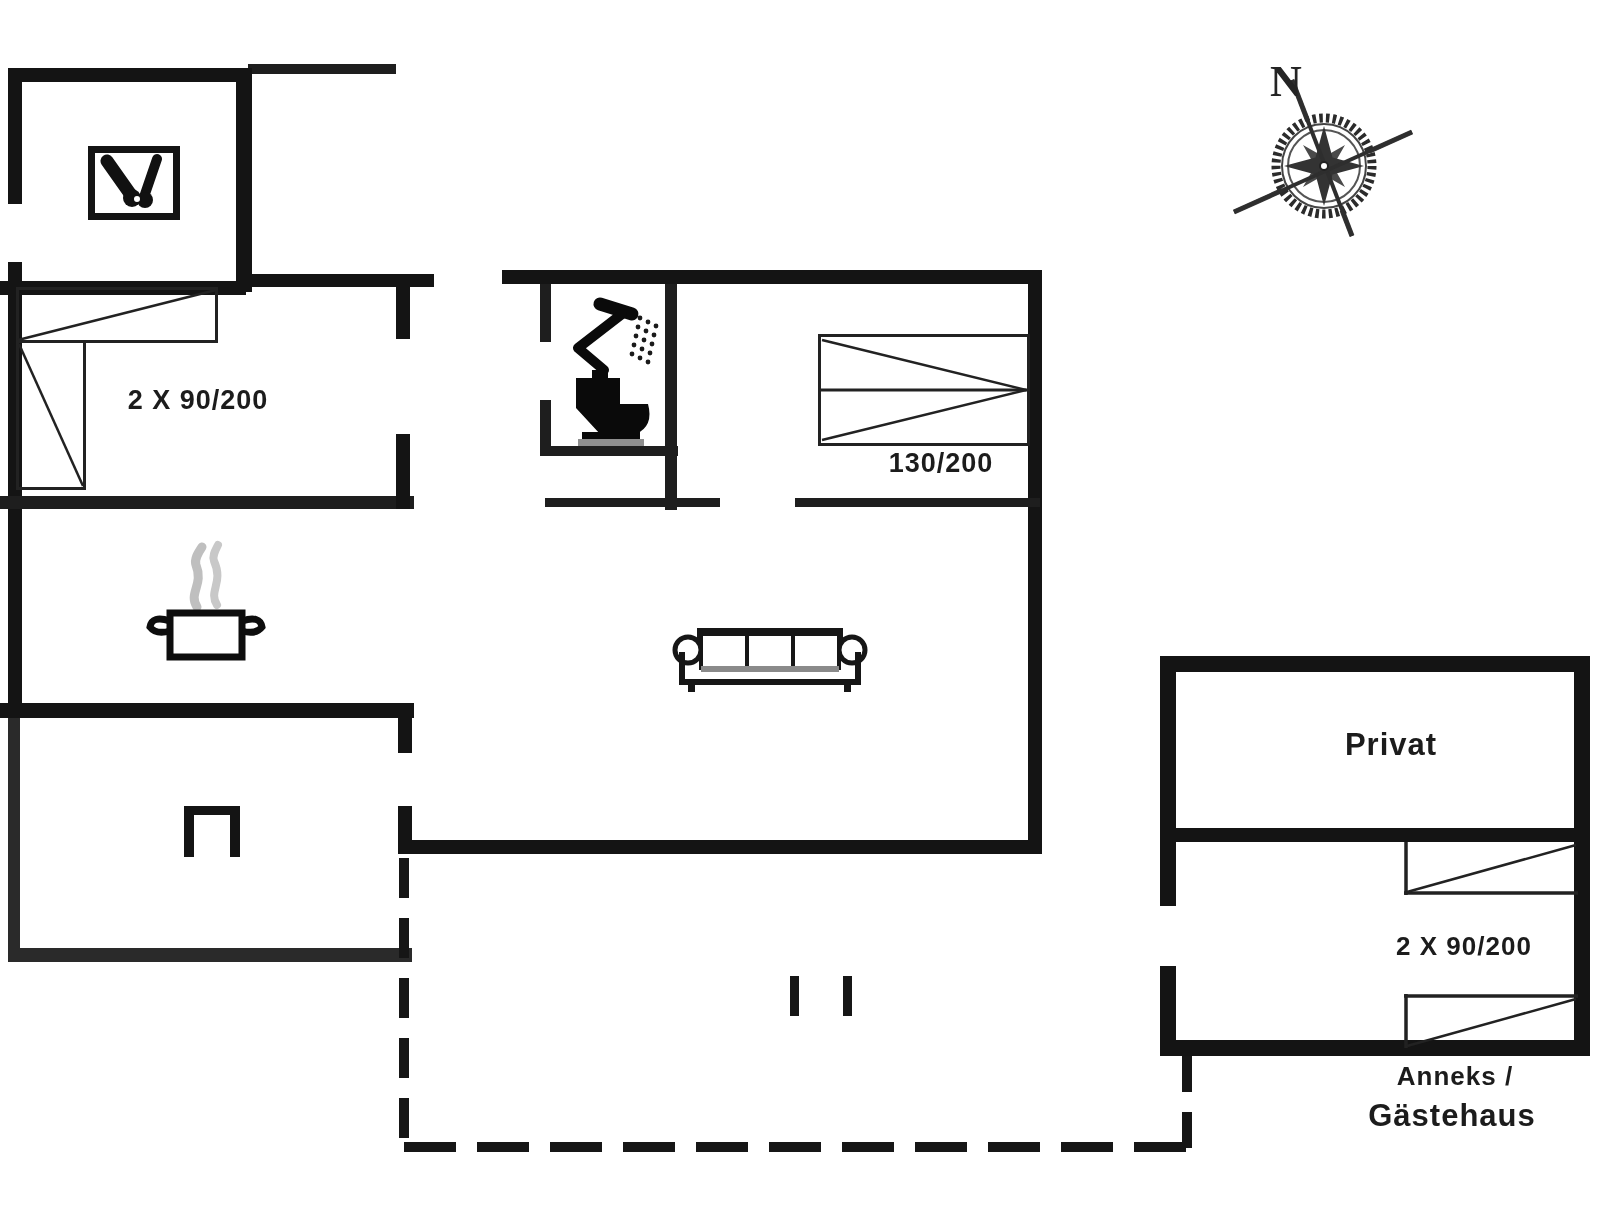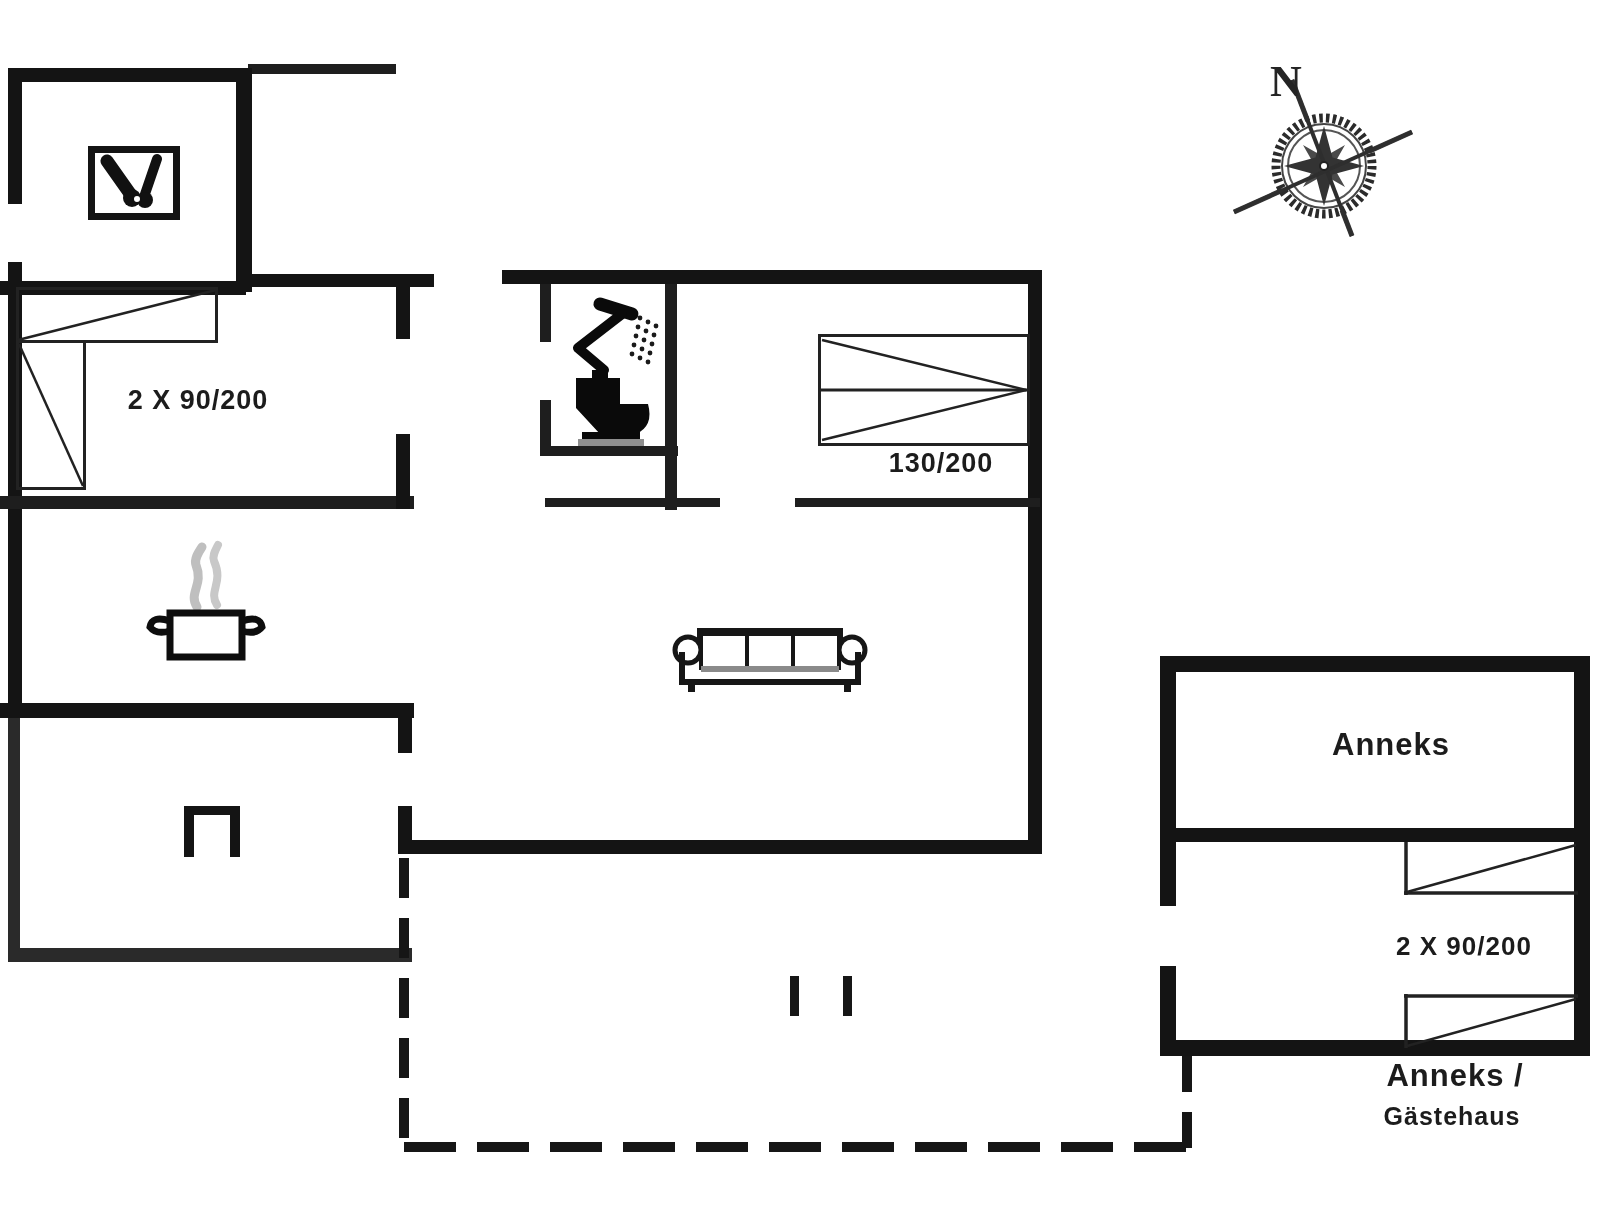--- a/index.html
+++ b/index.html
@@ -161,18 +161,18 @@
     <polygon points="133,101 121,122 133,143 112,131 91,143 103,122 91,101 112,113" fill="#4a4a4a"></polygon>
     <polygon points="112,82 120.5,113.5 152,122 120.5,130.5 112,162 103.5,130.5 72,122 103.5,113.5" fill="#333333"></polygon>
     <line x1="80" y1="36" x2="140" y2="192" stroke="#2e2e2e" stroke-width="4"></line>
     <line x1="22" y1="168" x2="200" y2="88" stroke="#2e2e2e" stroke-width="4"></line>
     <circle cx="112" cy="122" r="4" fill="#ffffff" stroke="#222" stroke-width="2"></circle>
     <text x="74" y="52" text-anchor="middle" font-family="Liberation Serif, serif" font-weight="bold" font-size="44" fill="#242424">N</text>
   </svg>
 
   <div class="lbl" style="left:198px;top:400px;font-size:27px;">2 X 90/200</div>
   <div class="lbl" style="left:941px;top:463px;font-size:27px;">130/200</div>
-  <div class="lbl" style="left:1391px;top:745px;font-size:31px;">Anneks</div>
+  <div class="lbl" style="left:1391px;top:745px;font-size:31px;">Privat</div>
   <div class="lbl" style="left:1464px;top:946px;font-size:26px;">2 X 90/200</div>
-  <div class="lbl" style="left:1455px;top:1076px;font-size:31px;">Anneks /</div>
-  <div class="lbl" style="left:1452px;top:1116px;font-size:25px;">Gästehaus</div>
+  <div class="lbl" style="left:1455px;top:1076px;font-size:26px;">Anneks /</div>
+  <div class="lbl" style="left:1452px;top:1116px;font-size:31px;">Gästehaus</div>
 
 </div>
 
 </body></html>

